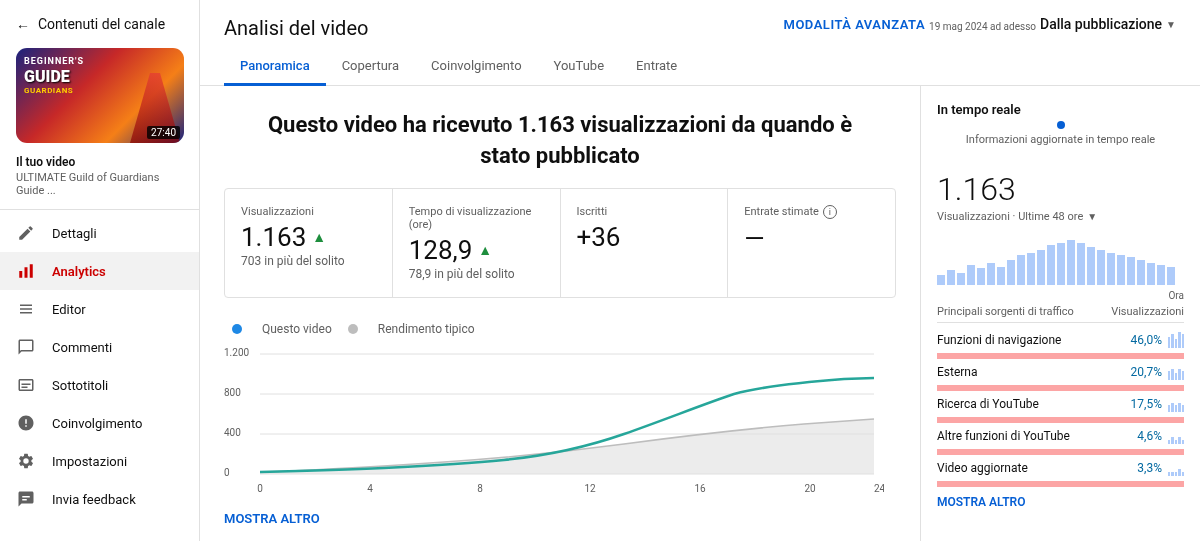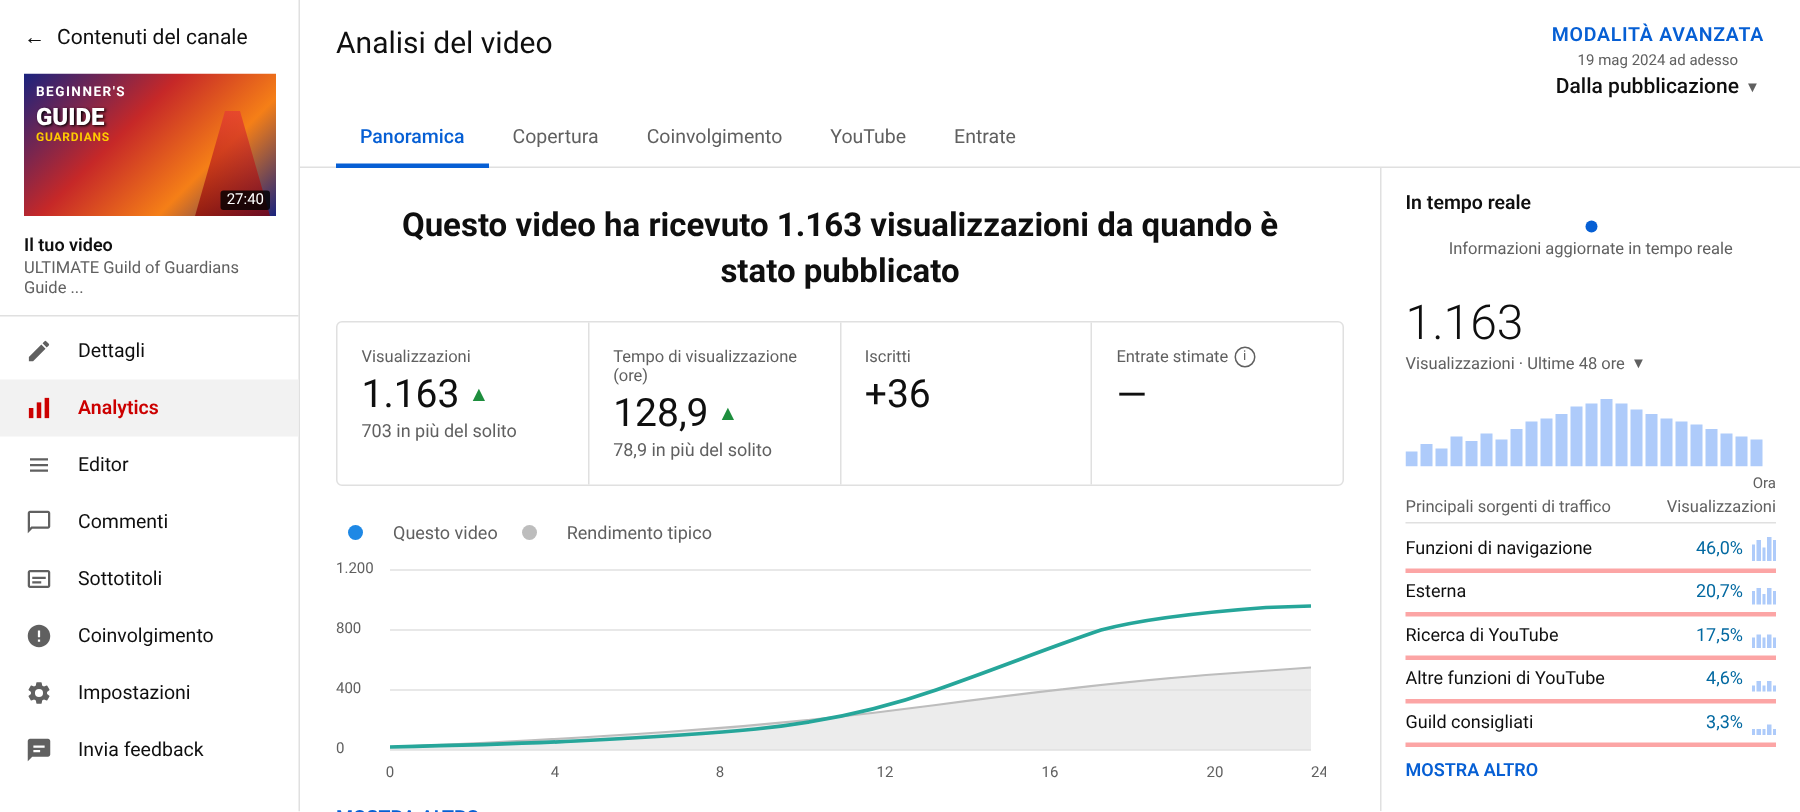--- a/index.html
+++ b/index.html
@@ -4,39 +4,39 @@
   <style>
     * { margin: 0; padding: 0; box-sizing: border-box; }
     body { font-family: 'Roboto', Arial, sans-serif; font-size: 13px; background: #fff; color: #0f0f0f; overflow: hidden; width: 1200px; height: 541px; }
 
     
     .layout { display: flex; height: 541px; }
 
     
     .sidebar { width: 200px; min-width: 200px; border-right: 1px solid #e0e0e0; display: flex; flex-direction: column; padding: 8px 0; background: #fff; }
     .sidebar-back { display: flex; align-items: center; gap: 8px; padding: 8px 16px; cursor: pointer; font-size: 14px; color: #0f0f0f; }
-    .video-thumb { width: 168px; height: 95px; margin: 8px 16px; position: relative; background: #0369a1; border-radius: 0; overflow: hidden; cursor: pointer; }
+    .video-thumb { width: 168px; height: 95px; margin: 8px 16px; position: relative; background: #0369a1; border-radius: 11px; overflow: hidden; cursor: pointer; }
     .video-thumb-img { width: 100%; height: 100%; background: linear-gradient(135deg, #1a237e 0%, #c62828 40%, #f57f17 70%, #1a237e 100%); }
     .video-thumb-title { position: absolute; top: 8px; left: 8px; color: #fff; font-size: 10px; font-weight: bold; line-height: 1.2; }
     .video-thumb-title .guide { font-size: 14px; font-weight: 900; }
     .video-thumb-time { position: absolute; bottom: 4px; right: 4px; background: rgba(0,0,0,0.8); color: #fff; font-size: 10px; padding: 1px 4px; border-radius: 2px; }
     .video-label { padding: 4px 16px 2px; font-size: 12px; font-weight: 600; color: #0f0f0f; }
     .video-sublabel { padding: 0 16px 8px; font-size: 11px; color: #606060; }
     .sidebar-divider { height: 1px; background: #e0e0e0; margin: 4px 0; }
     .sidebar-item { display: flex; align-items: center; gap: 16px; padding: 10px 16px; cursor: pointer; color: #0f0f0f; font-size: 13px; border-radius: 0; }
     .sidebar-item.active { background: #f2f2f2; font-weight: 600; color: #cc0000; }
     .sidebar-item.active .item-icon { color: #cc0000; }
     .item-icon { width: 20px; display: flex; align-items: center; justify-content: center; font-size: 16px; color: #606060; flex-shrink: 0; }
     .sidebar-item.active .item-icon svg path, .sidebar-item.active .item-icon svg rect { fill: #cc0000; }
 
     
     .main { flex: 1; display: flex; flex-direction: column; overflow: hidden; }
     .main-header { display: flex; align-items: flex-start; justify-content: space-between; padding: 16px 24px 0; }
     .page-title { font-size: 20px; font-weight: 400; color: #0f0f0f; }
-    .header-right { display: flex; flex-direction: column; align-items: center; gap: 4px; }
+    .header-right { display: flex; flex-direction: row; align-items: flex-end; gap: 4px; }
     .advanced-mode { color: #065fd4; font-size: 13px; font-weight: 600; cursor: pointer; letter-spacing: 0.5px; }
     .date-info { text-align: right; font-size: 10px; color: #606060; }
     .date-selector { display: flex; align-items: center; gap: 4px; cursor: pointer; font-size: 14px; font-weight: 500; color: #0f0f0f; }
 
     
     .tabs { display: flex; gap: 0; padding: 0 24px; border-bottom: 1px solid #e0e0e0; margin-top: 8px; }
     .tab { padding: 10px 16px; cursor: pointer; font-size: 13px; color: #606060; border-bottom: 3px solid transparent; margin-bottom: -1px; }
     .tab.active { color: #065fd4; border-bottom-color: #065fd4; font-weight: 500; }
 
     
@@ -69,21 +69,21 @@
     .realtime-sub { font-size: 11px; color: #606060; display: flex; align-items: center; gap: 4px; margin-bottom: 24px; flex-direction: column; }
     .live-dot { width: 8px; height: 8px; border-radius: 50%; background: #065fd4; display: inline-block; }
     .realtime-value { font-size: 32px; font-weight: 300; color: #0f0f0f; margin-bottom: 2px; }
     .realtime-meta { font-size: 11px; color: #606060; display: flex; align-items: center; gap: 4px; margin-bottom: 12px; }
 
     
     .mini-chart { height: 50px; width: 100%; margin-bottom: 16px; }
 
     
     .traffic-header { display: flex; justify-content: space-between; font-size: 11px; color: #606060; padding: 4px 0; border-bottom: 1px solid #e0e0e0; margin-bottom: 4px; }
-    .traffic-row { display: flex; justify-content: space-between; align-items: flex-start; padding: 5px 0; font-size: 12px; border-bottom: 3px solid #fca5a5; }
+    .traffic-row { display: flex; justify-content: space-between; align-items: center; padding: 5px 0; font-size: 12px; border-bottom: 6px solid #fca5a5; }
     .traffic-row-name { color: #0f0f0f; flex: 1; }
     .traffic-row-pct { color: #0369a1; margin-right: 6px; }
     .traffic-bar-mini { width: 16px; height: 16px; display: flex; align-items: flex-end; gap: 1px; }
     .traffic-bar-mini span { display: inline-block; background: #aecbfa; width: 3px; }
 
     .show-more-right { color: #065fd4; font-size: 12px; font-weight: 600; cursor: pointer; padding: 8px 0; display: inline-block; }
 
     
     .info-icon { display: inline-flex; align-items: center; justify-content: center; width: 14px; height: 14px; border: 1px solid #606060; border-radius: 50%; font-size: 9px; color: #606060; cursor: pointer; }
 
@@ -370,21 +370,21 @@
     <span class="traffic-row-pct">4,6%</span>
     <span class="traffic-bar-mini">
                 <span style="height:4px;"></span>
                 <span style="height:7px;"></span>
                 <span style="height:4px;"></span>
                 <span style="height:7px;"></span>
                 <span style="height:4px;"></span>
               </span>
   </div>
             <div class="traffic-row">
-    <span class="traffic-row-name">Guild consigliati</span>
+    <span class="traffic-row-name">Video aggiornate</span>
     <span class="traffic-row-pct">3,3%</span>
     <span class="traffic-bar-mini">
                 <span style="height:4px;"></span>
                 <span style="height:4px;"></span>
                 <span style="height:4px;"></span>
                 <span style="height:7px;"></span>
                 <span style="height:4px;"></span>
               </span>
   </div>
           </div>

